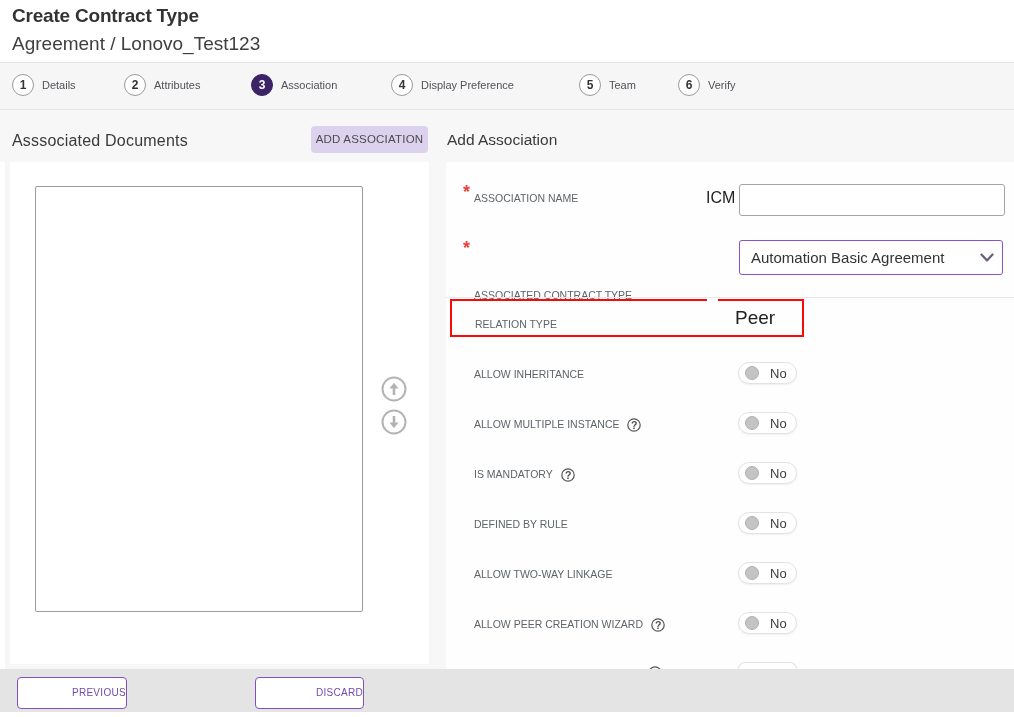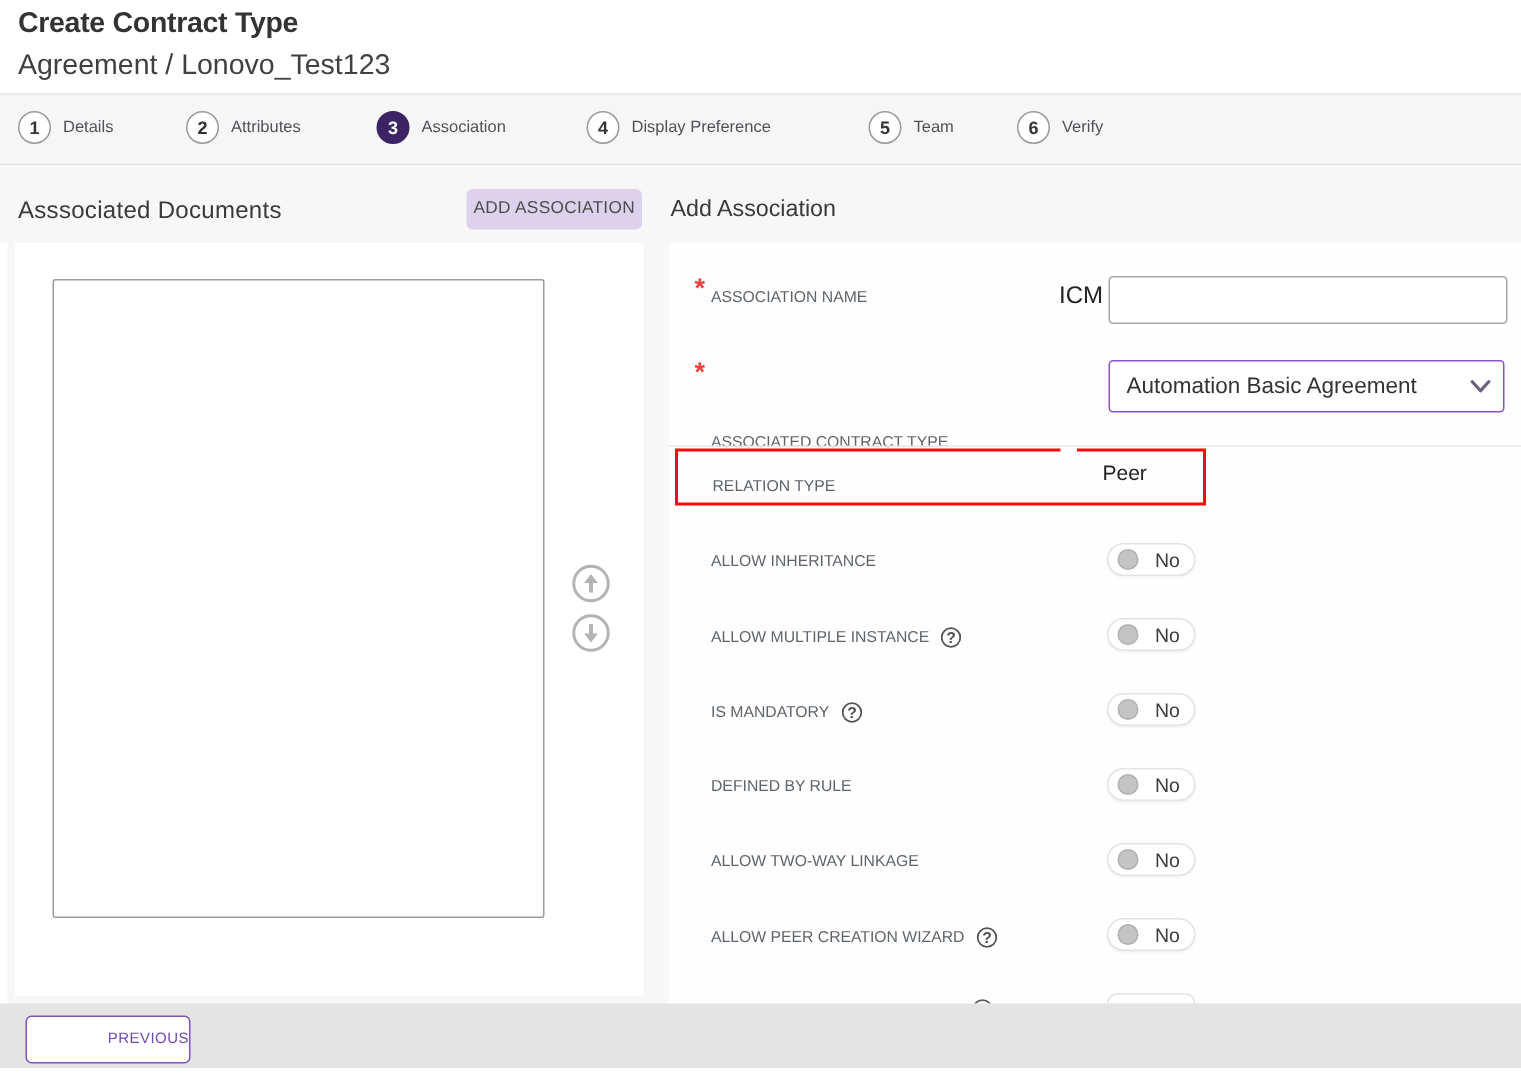--- a/index.html
+++ b/index.html
@@ -112,21 +112,21 @@
     <div class="dropdown">Automation Basic Agreement
       <svg style="position:absolute; right:8px; top:12px;" width="14" height="10" viewBox="0 0 14 10">
           <path d="M1.5 1.5 L7 7.5 L12.5 1.5" fill="none" stroke="#6b5f7a" stroke-width="2.2" stroke-linecap="round" stroke-linejoin="round"></path>
         </svg>
     </div>
 
     <div class="sep"></div>
     <div class="redbox"></div>
     <div class="abs" style="left:261px; top:136px; width:11px; height:4px; background:#fefefe;"></div>
     <div class="abs flabel" style="left:29px; top:156px;">RELATION TYPE</div>
-    <div class="abs" style="left:289px; top:145px; font-size:14px; color:#222;">Peer</div>
+    <div class="abs" style="left:289px; top:145px; font-size:19px; color:#222;">Peer</div>
 
     <div class="abs flabel" style="left:28px; top:206px;">ALLOW INHERITANCE</div>
     <div class="toggle" style="left:292px; top:200px;">
         <div class="knob"></div>
         <div class="no">No</div>
       </div>
 
     <div class="abs flabel" style="left:28px; top:256px;">ALLOW MULTIPLE INSTANCE<svg class="qmark" width="14" height="14" viewBox="0 0 14 14">
           <circle cx="7" cy="7" r="6.2" fill="none" stroke="#555" stroke-width="1.2"></circle>
           <text x="7.1" y="10.6" text-anchor="middle" font-size="10.5" font-weight="bold" fill="#4f4f4f" font-family="Liberation Sans">?</text>
@@ -167,13 +167,14 @@
       </div>
 
     <div class="abs" style="left:202px; top:504px; width:14px; height:3px; overflow:hidden;"><svg width="14" height="14" viewBox="0 0 14 14">
           <circle cx="7" cy="7" r="6.2" fill="none" stroke="#555" stroke-width="1.2"></circle>
         </svg></div>
     <div class="toggle" style="left:292px; top:500px; height:7px; border-bottom:none; border-radius:11px 11px 0 0;"></div>
   </div>
 
   <div class="abs footer"></div>
   <div class="btn ghost" style="left:17px; top:677px; width:110px;">PREVIOUS</div>
+  <div class="btn ghost" style="left:255px; top:677px; width:109px;">DISCARD</div>
 </div>
 
 </body></html>

